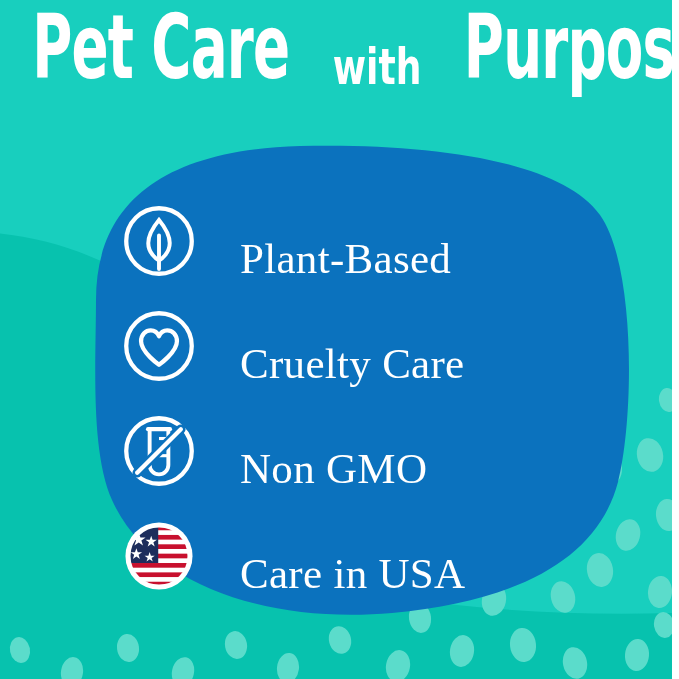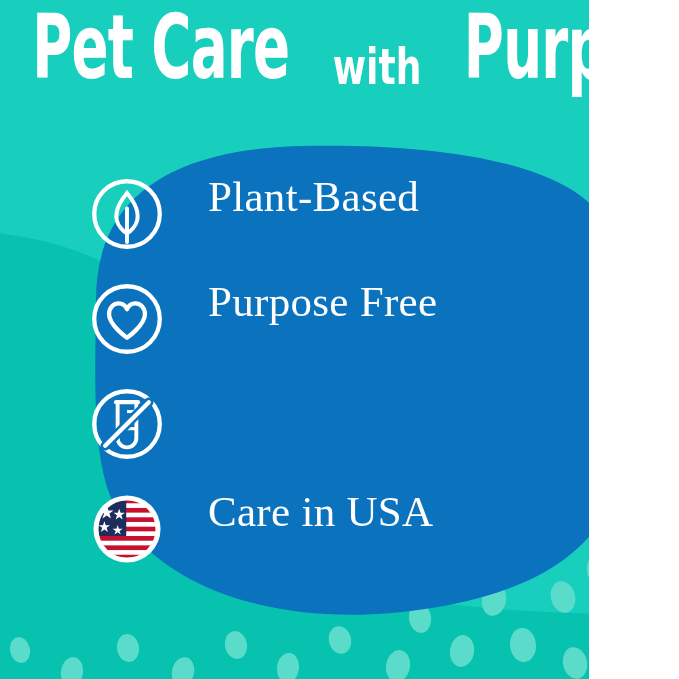--- a/index.html
+++ b/index.html
@@ -2,21 +2,21 @@
 <html><head>
 <meta charset="utf-8">
 <style>
   html, body {
     margin: 0;
     padding: 0;
     background: #ffffff;
   }
   #poster {
     position: relative;
-    width: 589px;
+    width: 672px;
     height: 679px;
     overflow: hidden;
     font-family: "Liberation Sans", sans-serif;
     background: #14532d;
   }
   #bg-svg {
     position: absolute;
     left: 0; top: 0;
     width: 679px;
     height: 679px;
@@ -65,23 +65,23 @@
   
   .features {
     position: absolute;
     left: 0;
     top: 175px;
     width: 679px;
     z-index: 6;
   }
   .feature-row {
     display: flex;
-    align-items: flex-start;
+    align-items: flex-end;
     height: 105px;
-    padding-left: 88px;
+    padding-left: 120px;
     box-sizing: border-box;
   }
   .feature-icon {
     width: 78px;
     height: 78px;
     flex: 0 0 78px;
     display: block;
   }
   .feature-label {
     margin-left: 42px;
@@ -168,37 +168,38 @@
         <line x1="50" y1="43" x2="50" y2="86" stroke="#fff" stroke-width="5" stroke-linecap="round"></line>
       </svg>
       <div class="feature-label">Plant-Based</div>
     </div>
 
     <div class="feature-row">
       <svg class="feature-icon" viewBox="0 0 100 100">
         <circle cx="50" cy="50" r="42" fill="none" stroke="#fff" stroke-width="5.5"></circle>
         <path d="M50 74 C 50 74 27 58 27 44 C 27 35 33 30 39.5 30 C 45 30 48.5 34 50 37.5 C 51.5 34 55 30 60.5 30 C 67 30 73 35 73 44 C 73 58 50 74 50 74 Z" fill="none" stroke="#fff" stroke-width="5.5" stroke-linejoin="round"></path>
       </svg>
-      <div class="feature-label">Purpose Free</div>
+      <div class="feature-label">Cruelty Care</div>
     </div>
 
     <div class="feature-row">
       <svg class="feature-icon" viewBox="0 0 100 100">
         <circle cx="50" cy="50" r="42" fill="none" stroke="#fff" stroke-width="5.5"></circle>
 
         <path d="M38 22 L62 22 L62 68 A12 12 0 0 1 38 68 Z" fill="none" stroke="#fff" stroke-width="5"></path>
         <line x1="36" y1="22" x2="64" y2="22" stroke="#fff" stroke-width="5.5" stroke-linecap="round"></line>
 
         <line x1="50" y1="34" x2="62" y2="34" stroke="#fff" stroke-width="4"></line>
         <line x1="50" y1="45" x2="62" y2="45" stroke="#fff" stroke-width="4"></line>
         <line x1="50" y1="56" x2="62" y2="56" stroke="#fff" stroke-width="4"></line>
 
         <line x1="22" y1="78" x2="78" y2="22" stroke="#0B72BE" stroke-width="12" stroke-linecap="round"></line>
         <line x1="22" y1="78" x2="78" y2="22" stroke="#fff" stroke-width="5.5" stroke-linecap="round"></line>
       </svg>
+      <div class="feature-label">Non GMO</div>
     </div>
 
     <div class="feature-row">
       <svg class="feature-icon" viewBox="0 0 100 100">
         <defs>
           <clipPath id="badgeClip">
               <circle cx="50" cy="50" r="39"></circle>
             </clipPath>
         </defs>
         <circle cx="50" cy="50" r="43" fill="#ffffff"></circle>

